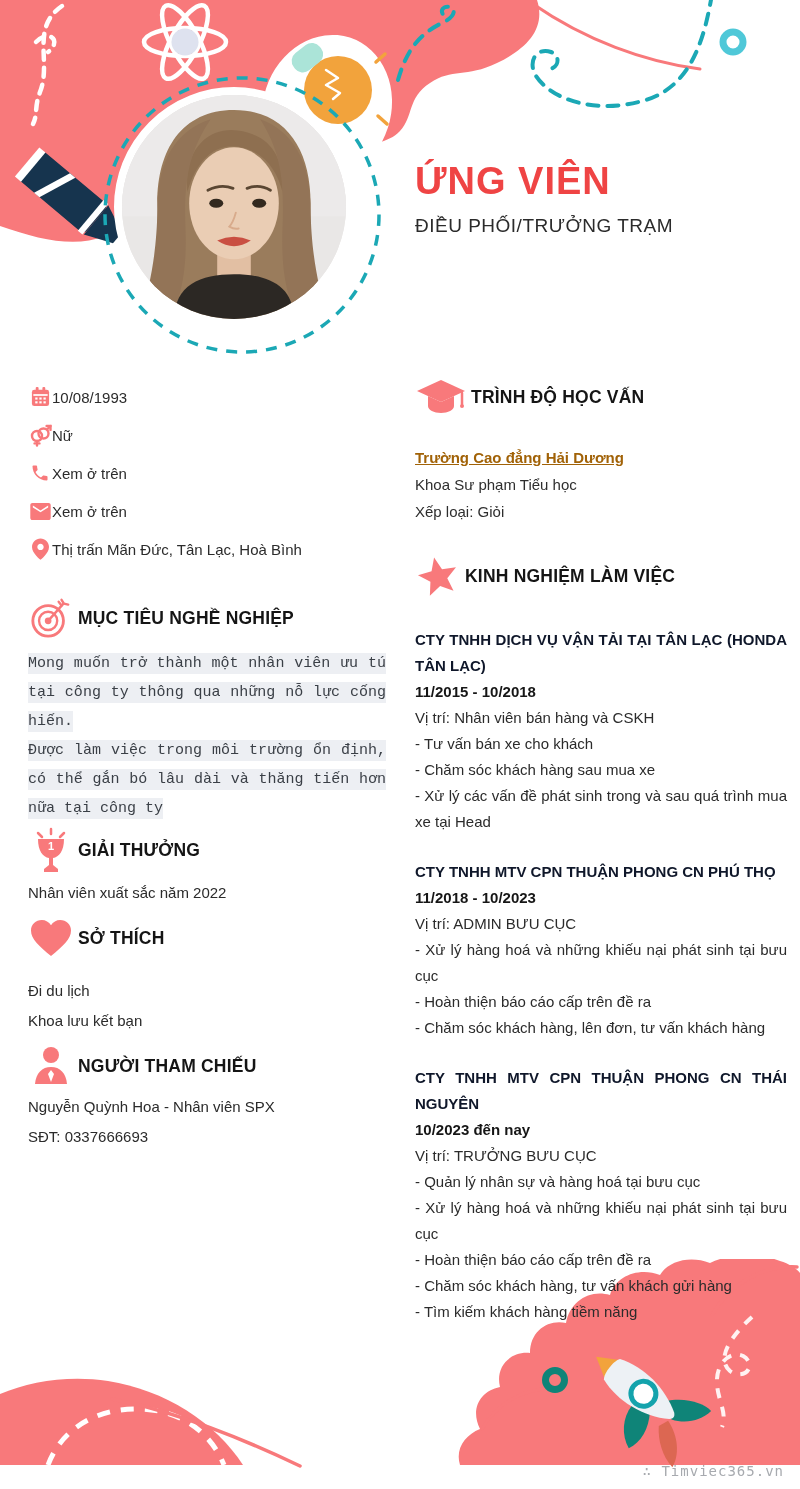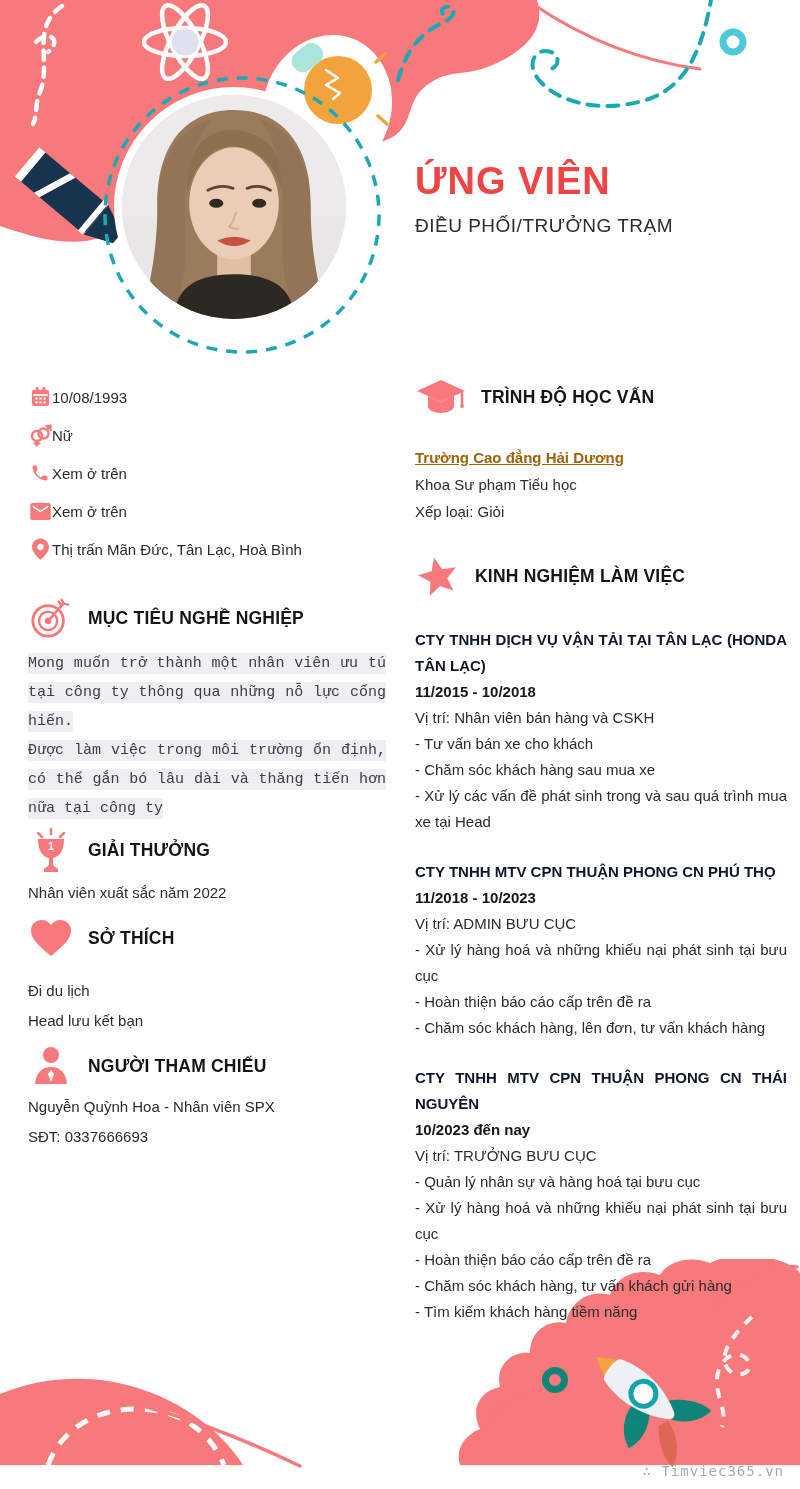--- a/index.html
+++ b/index.html
@@ -28,21 +28,21 @@
   .title-block .subtitle { margin-top:12px; font-size:19px; color:#2b2b2b; letter-spacing:.5px; }
 
   
   .col-left  { position:absolute; left:28px;  top:378px; width:358px; z-index:4; }
   .col-right { position:absolute; left:415px; top:374px; width:372px; z-index:4; }
 
   .info-row { display:flex; align-items:center; height:38px; }
   .info-row .ic { width:24px; display:flex; justify-content:center; flex:none; }
   .info-row .txt { font-size:15px; color:#2b2b2b; }
 
-  .sec-head { display:flex; align-items:center; gap:14px; }
+  .sec-head { display:flex; align-items:center; gap:4px; }
   .sec-head .ic { width:46px; display:flex; justify-content:center; flex:none; }
   .sec-head h2 { font-size:17.5px; font-weight:700; color:#151515; letter-spacing:.2px; }
 
   .obj-head { margin-top:26px; height:48px; }
   .objective-body { margin-top:6px; font-size:15px; line-height:27px; text-align:justify; color:#3a3f46; }
   .objective-body p span { background:#edeff3; padding:2px 0;font-family:Liberation Mono, monospace; }
 
   .award-head { margin-top:4px; height:48px; }
   .simple-item { font-size:15px; line-height:30px; color:#2b2b2b; }
   .award-item { margin-top:4px; }
@@ -244,21 +244,21 @@
     <div class="sec-head hobby-head">
       <span class="ic">
         <svg width="44" height="38" viewBox="0 0 44 38">
             <path fill="#F8797B" d="M22,37 C10,27 2,20 2,11.5 C2,5.5 6.8,1 12.8,1 C16.6,1 20,3 22,6.2 C24,3 27.4,1 31.2,1 C37.2,1 42,5.5 42,11.5 C42,20 34,27 22,37 Z"></path>
           </svg>
       </span>
       <h2>SỞ THÍCH</h2>
     </div>
     <div class="hobby-items">
       <div class="simple-item">Đi du lịch</div>
-      <div class="simple-item">Head lưu kết bạn</div>
+      <div class="simple-item">Khoa lưu kết bạn</div>
     </div>
 
     <div class="sec-head ref-head">
       <span class="ic">
         <svg width="36" height="40" viewBox="0 0 36 40">
             <circle cx="18" cy="9" r="8" fill="#F8797B"></circle>
             <path fill="#F8797B" d="M2,38 C3,27 9,21 18,21 C27,21 33,27 34,38 Z"></path>
             <polygon points="18,24 21,28 18,36 15,28" fill="#ffffff"></polygon>
           </svg>
       </span>

